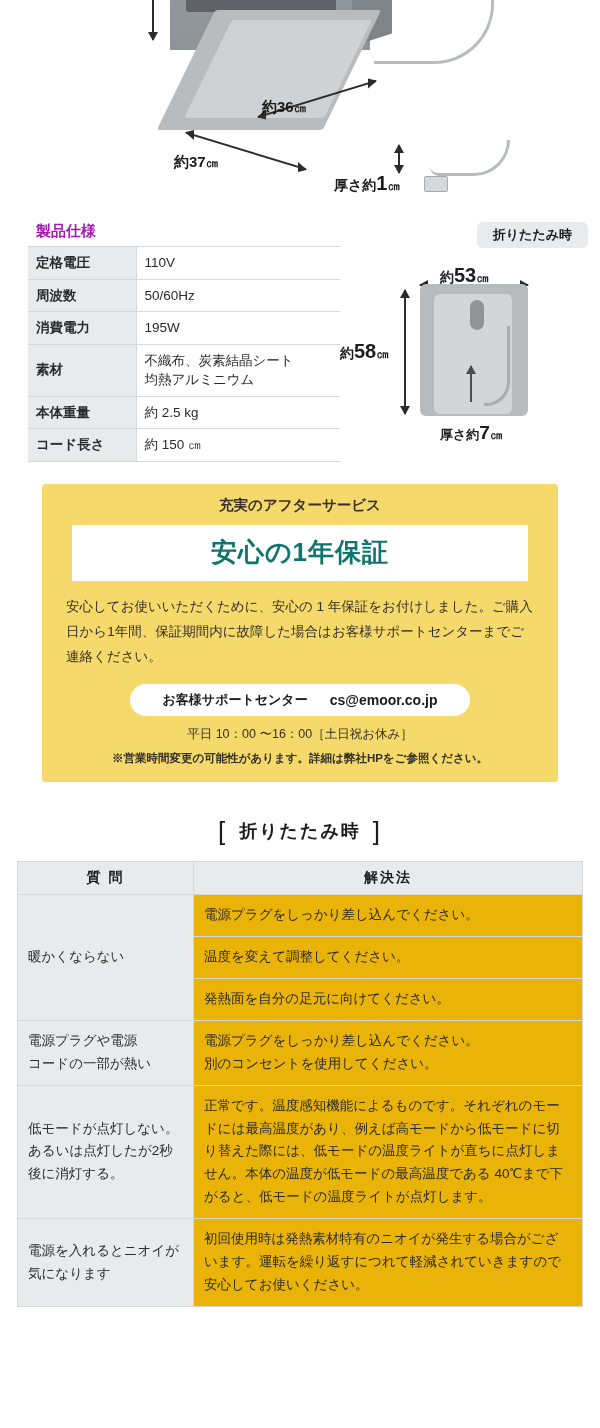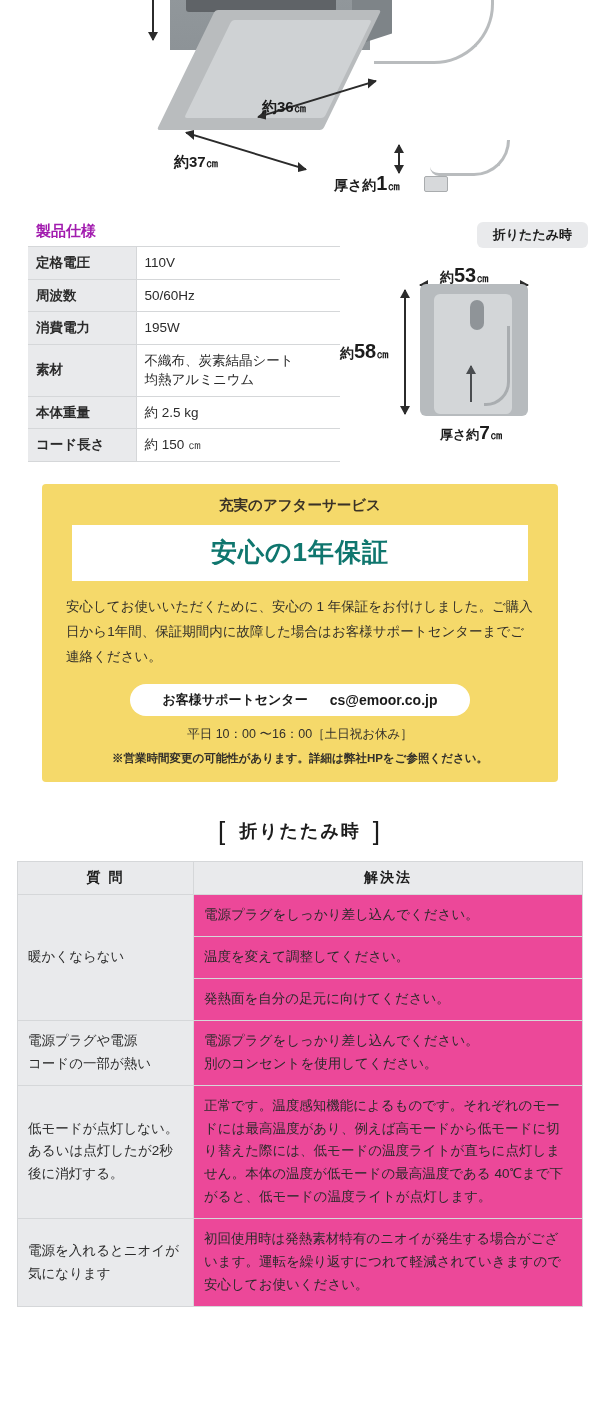--- a/index.html
+++ b/index.html
@@ -265,21 +265,21 @@
     border: 1px solid #d5d7d9;
     padding: 9px 10px;
     vertical-align: middle;
     line-height: 1.7;
   }
   table.faq td.q {
     background: #e9eaec;
     width: 176px;
     color: #2b2b2b;
   }
-  table.faq td.a { background: #ec4899; }
+  table.faq td.a { background: #eab308; }
   .q-col-header { width: 176px; }
 </style>
 </head>
 <body>
 
 <div class="page">
 
   <div class="dim-section">
     <div class="box-illus"></div>
     <div class="box-inner"></div>

